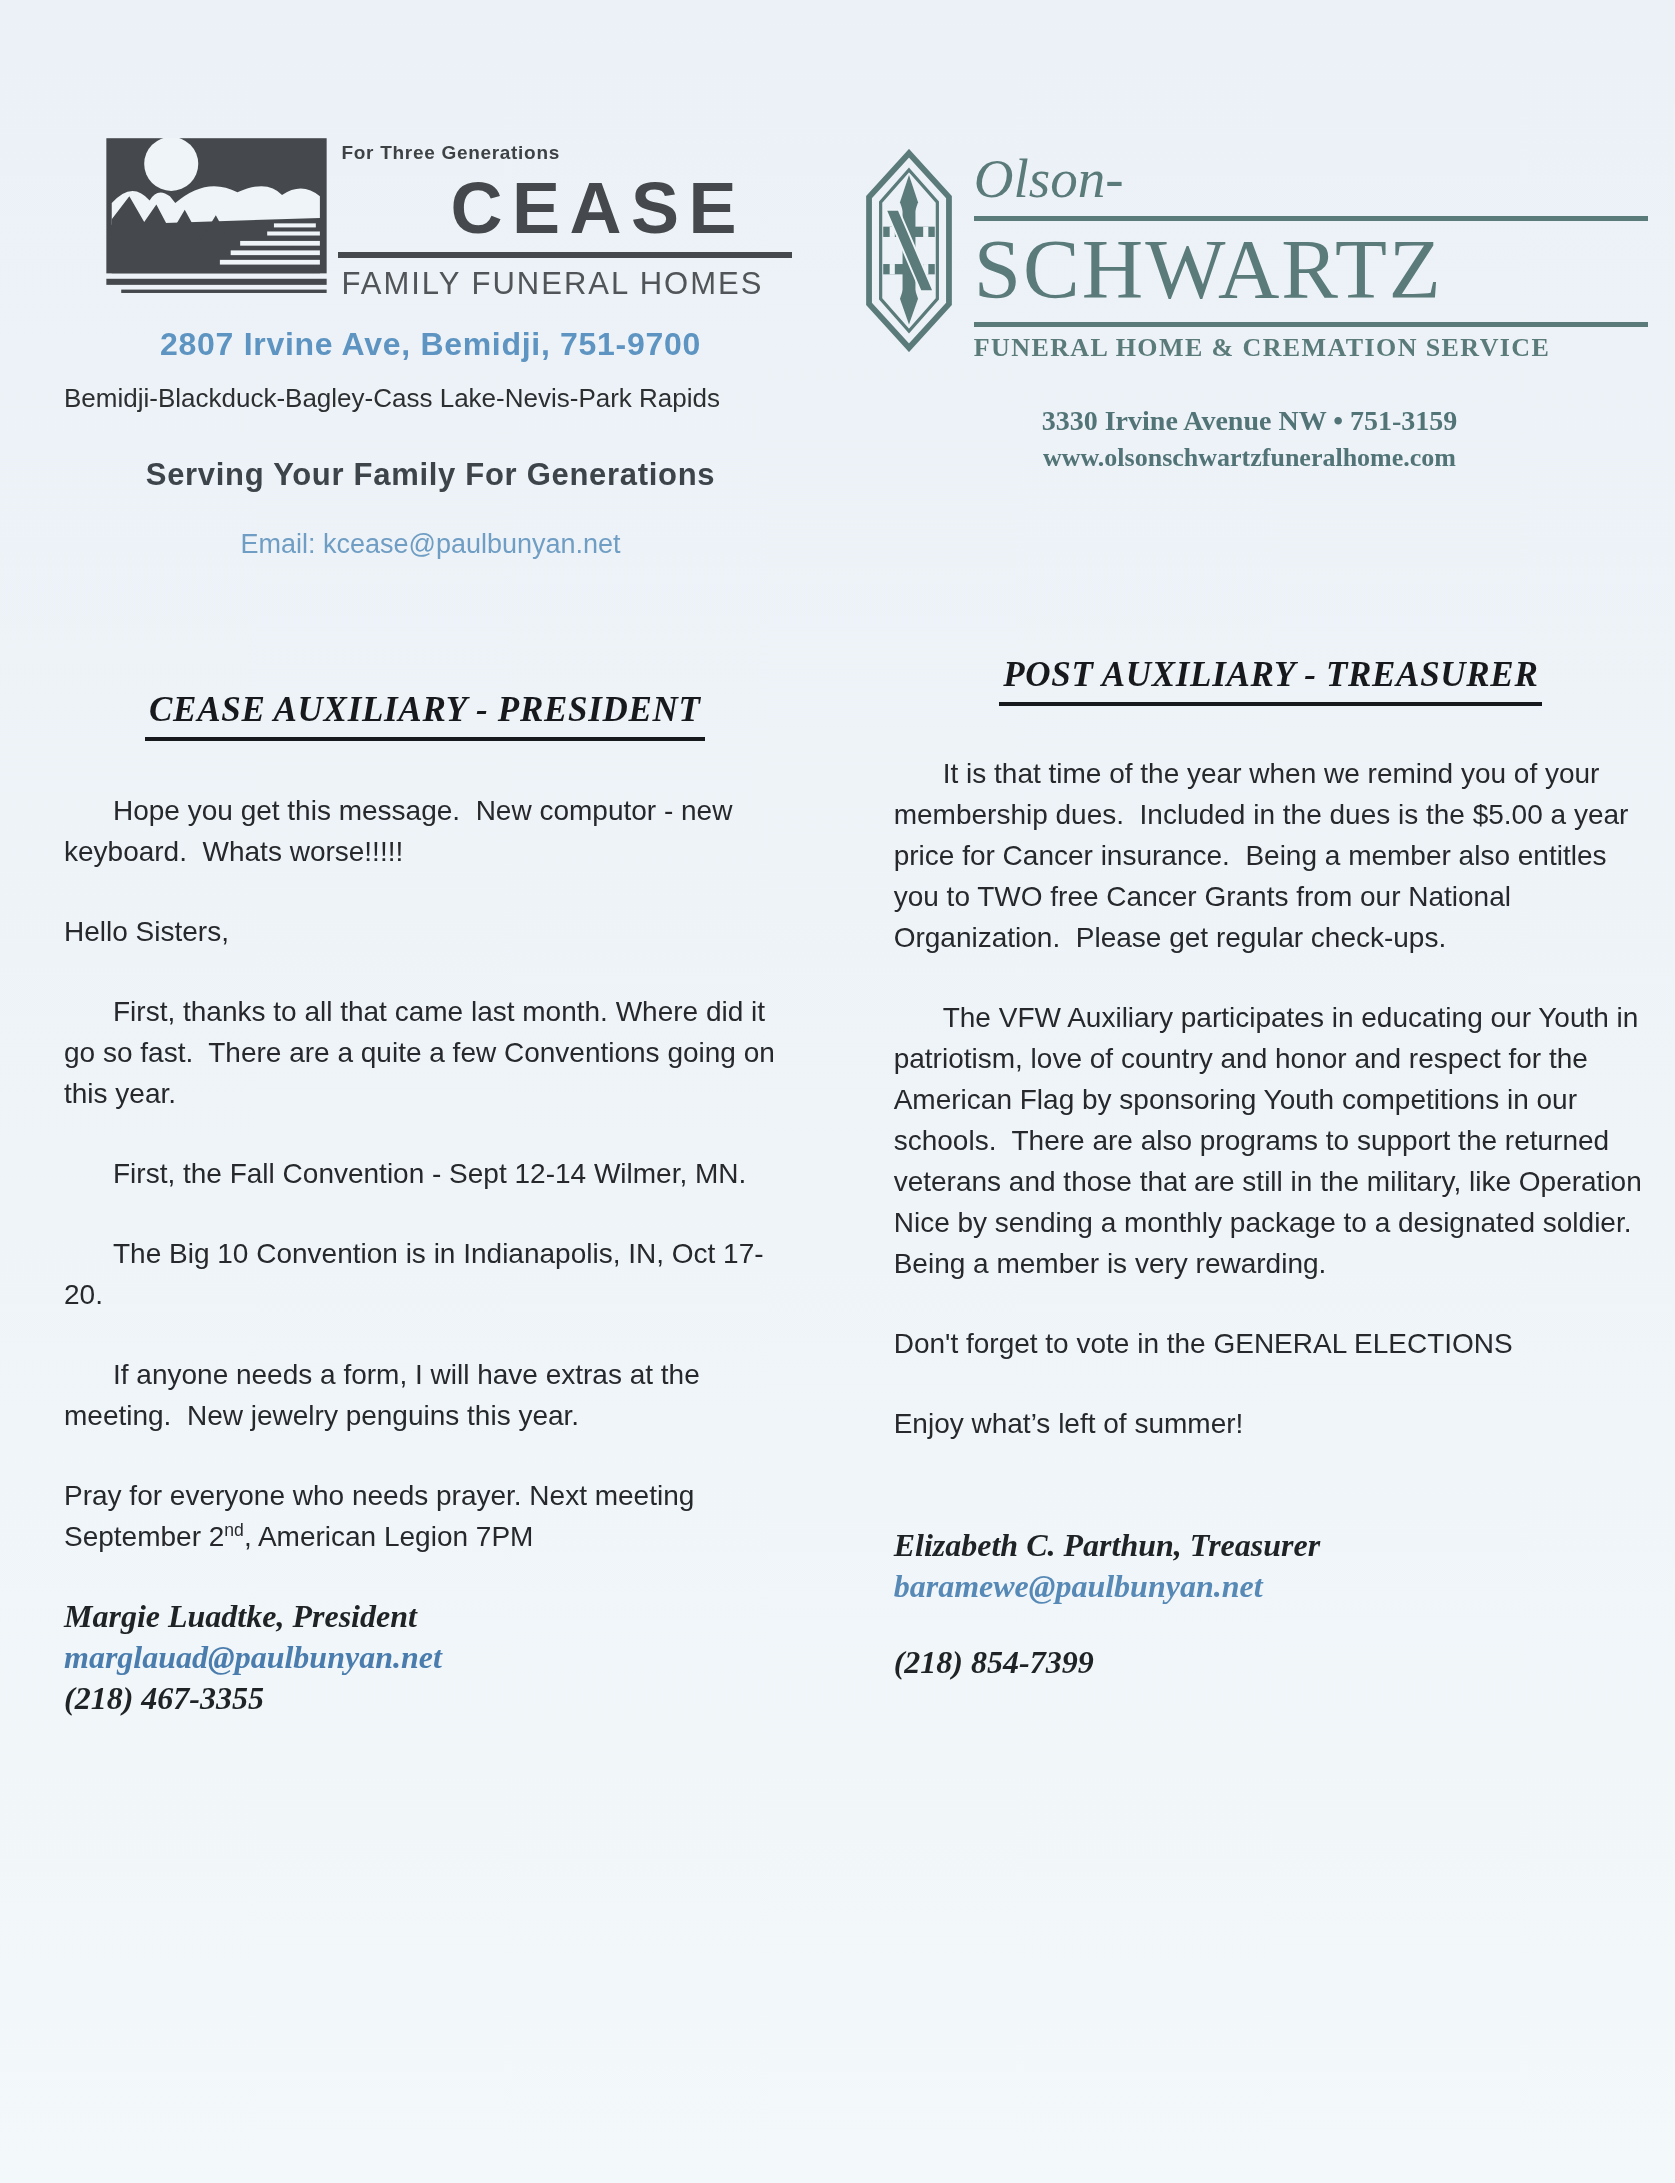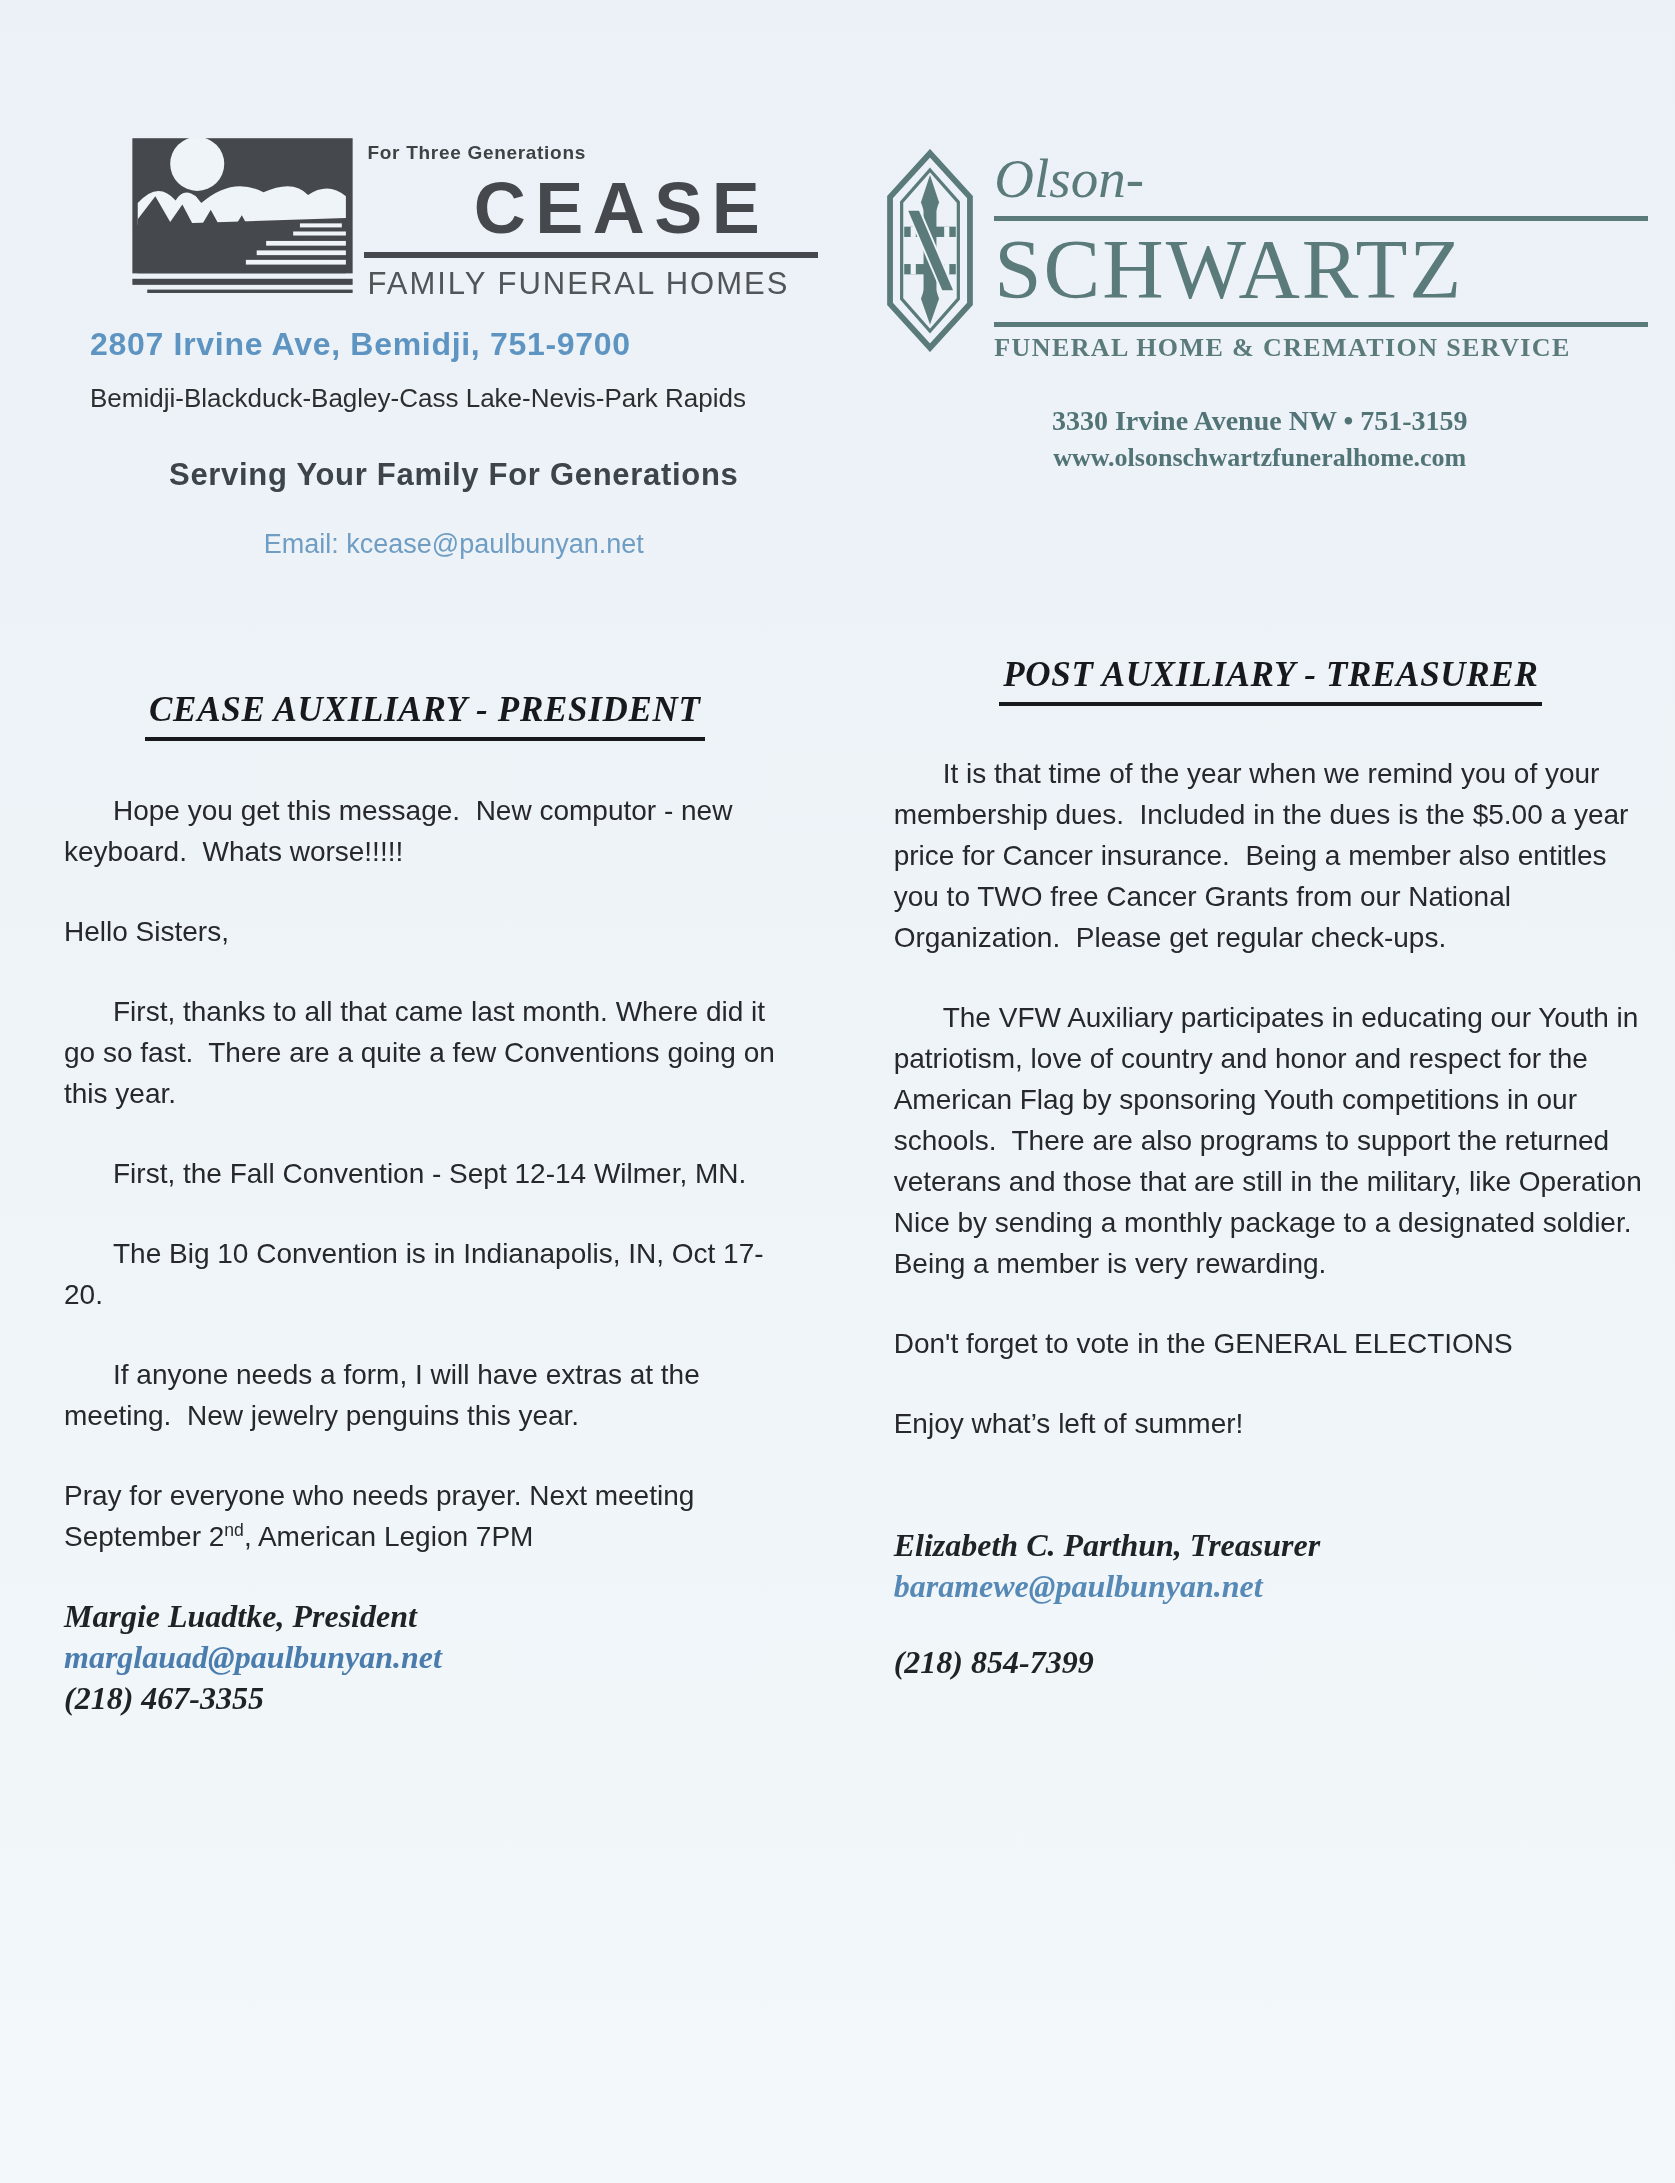--- a/index.html
+++ b/index.html
@@ -8,32 +8,32 @@
     position:relative;
     width:1675px; height:2183px;
     margin:0 auto;
     background:linear-gradient(180deg,#ebf1f6 0%,#eef4f8 55%,#f3f8fa 100%);
     overflow:hidden;
     color:#26282b;
     font-family:"Liberation Sans", sans-serif;
   }
 
   
-  .header { display:flex; padding:138px 27px 0 64px; gap:54px; box-sizing:border-box;margin-left:26px; }
+  .header { display:flex; padding:138px 27px 0 64px; gap:54px; box-sizing:border-box; }
   .ad-cease { width:733px; }
   .ad-olson { width:797px; padding-top:10.8px; }
 
   .cease-top { display:flex; gap:9.5px; margin-left:41px; }
   .cease-logo svg { display:block; }
   .cease-textblock { padding-top:4px; flex:1; }
   .cease-tagline { font-weight:700; font-size:19px; letter-spacing:0.7px; color:#3e4245; margin-left:4px; }
   .cease-name { font-weight:700; font-size:72px; line-height:1; letter-spacing:9.5px; color:#45494d; margin:8px 0 0 62px;text-align:center; }
   .cease-rule { height:6px; background:#45494d; margin-top:8px; width:454px; }
   .cease-sub { font-size:31px; letter-spacing:2px; color:#515559; margin:8px 0 0 4px; }
-  .cease-address { font-weight:700; font-size:32px; letter-spacing:0.7px; color:#5d94c1; margin-top:21.6px; }
+  .cease-address { font-weight:700; font-size:32px; letter-spacing:0.7px; color:#5d94c1; text-align:center; margin-top:21.6px; }
   .cease-cities { font-size:26px; color:#2c2e30; text-align:left; margin-top:20px; }
   .cease-slogan { font-weight:700; font-size:31px; letter-spacing:0.7px; color:#3e454a; text-align:center; margin-top:43px; }
   .cease-email { font-size:27px; color:#6f9dc3; text-align:center; margin-top:36px; }
 
   .olson-top { display:flex; gap:6.8px; }
   .olson-emblem svg { display:block; }
   .olson-textblock { flex:1; text-align:left; color:#5b7b7b; font-family:"Liberation Serif", serif; }
   .olson-script { font-style:italic; font-size:55px; line-height:1; padding-top:2.7px; }
   .olson-rule { height:4.7px; background:#5b7b7b; margin:9.5px 0 6.8px; }
   .olson-name { font-size:85px; line-height:1; letter-spacing:2px; }

